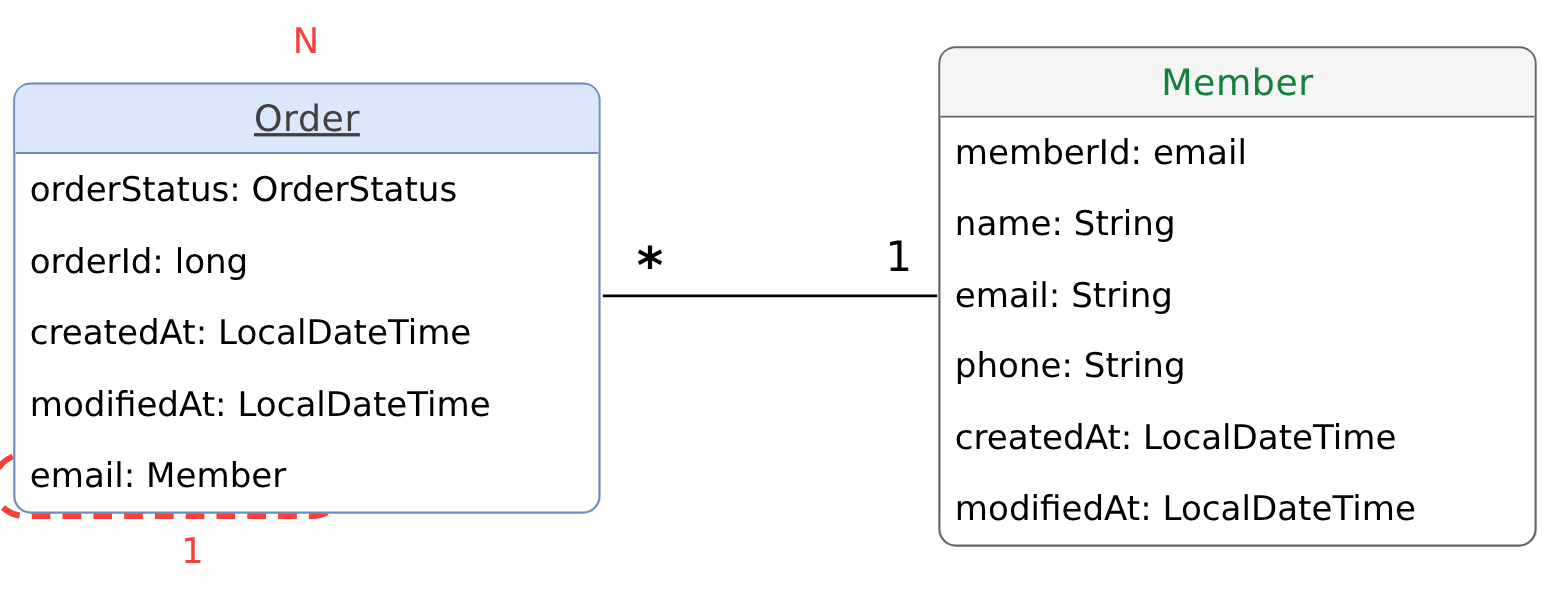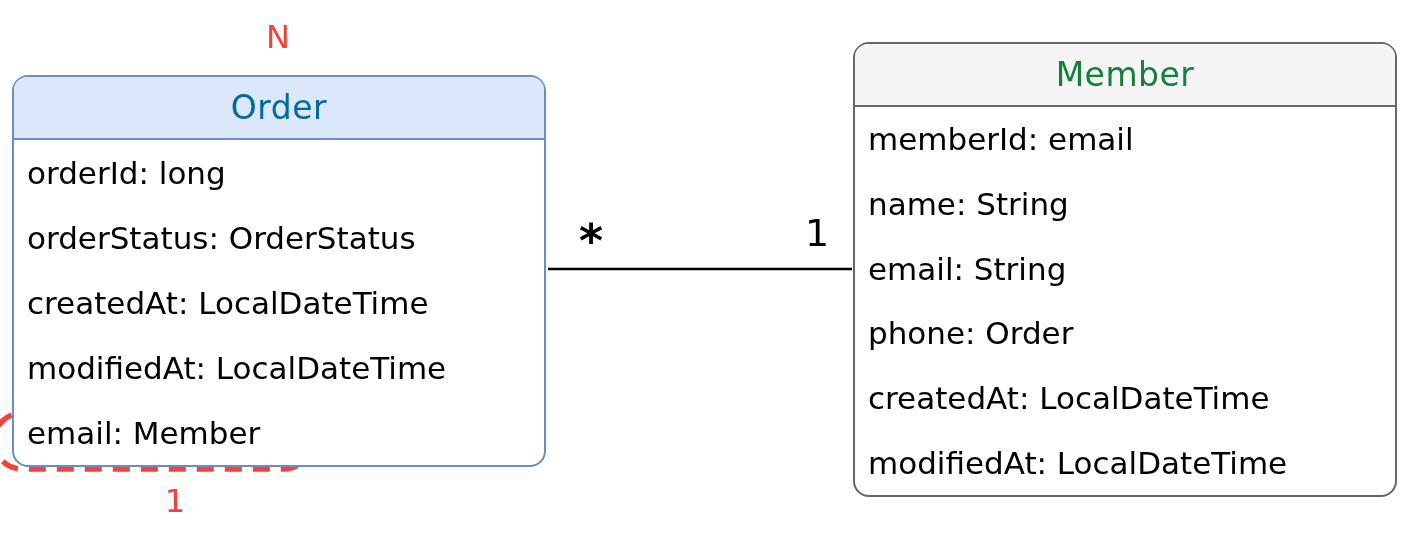--- a/index.html
+++ b/index.html
@@ -13,21 +13,21 @@
   }
   .entity.order{left:12px;top:75px;width:534px;height:392px;border:2.5px solid #6c8ebf;}
   .entity.member{left:853px;top:42px;width:544px;height:455px;border:2.5px solid #666666;}
   .entity-header{
     display:flex;align-items:center;justify-content:center;
     height:63px;flex:0 0 63px;border-radius:13px 13px 0 0;box-sizing:border-box;
   }
   .order .entity-header{background:#dbe8fc;border-bottom:2.5px solid #6c8ebf;}
   .member .entity-header{background:#f5f5f5;border-bottom:2.5px solid #666666;}
   .entity-title{font-size:33px;letter-spacing:0.5px;}
-  .order .entity-title{color:#0369a1;}
+  .order .entity-title{color:#404040;text-decoration:underline;}
   .member .entity-title{color:#15803d;}
   .entity-body{flex:1;display:flex;flex-direction:column;}
   .field-row{
     flex:1;display:flex;align-items:center;
     padding-left:13px;font-size:31px;color:#000000;white-space:nowrap;
   }
   svg.overlay{position:absolute;left:0;top:0;pointer-events:none;}
   .mlabel{position:absolute;transform:translate(-50%,-50%);white-space:nowrap;color:#000000;}
   .mlabel.red{color:#f5413b;}
   .label-n{left:278px;top:37px;font-size:32px;}
@@ -44,37 +44,37 @@
     <line x1="548" y1="269" x2="852" y2="269" stroke="#000000" stroke-width="2.5"></line>
     <rect x="158" y="81" width="188" height="54" rx="27" ry="27" fill="none" stroke="#f5413b" stroke-width="5.5" stroke-dasharray="17 11"></rect>
     <rect x="-6" y="413" width="318" height="56" rx="28" ry="28" fill="none" stroke="#f5413b" stroke-width="5.5" stroke-dasharray="17 11"></rect>
   </svg>
 
   <div class="entity order">
     <div class="entity-header">
       <span class="entity-title">Order</span>
     </div>
     <div class="entity-body">
+      <div class="field-row">orderStatus: OrderStatus</div>
       <div class="field-row">orderId: long</div>
-      <div class="field-row">orderStatus: OrderStatus</div>
       <div class="field-row">createdAt: LocalDateTime</div>
       <div class="field-row">modifiedAt: LocalDateTime</div>
       <div class="field-row">email: Member</div>
     </div>
   </div>
 
   <div class="entity member">
     <div class="entity-header">
       <span class="entity-title">Member</span>
     </div>
     <div class="entity-body">
       <div class="field-row">memberId: email</div>
       <div class="field-row">name: String</div>
       <div class="field-row">email: String</div>
-      <div class="field-row">phone: Order</div>
+      <div class="field-row">phone: String</div>
       <div class="field-row">createdAt: LocalDateTime</div>
       <div class="field-row">modifiedAt: LocalDateTime</div>
     </div>
   </div>
 
   <span class="mlabel red label-n">N</span>
   <span class="mlabel red label-one-bottom">1</span>
   <span class="mlabel label-star">*</span>
   <span class="mlabel label-one">1</span>
 

